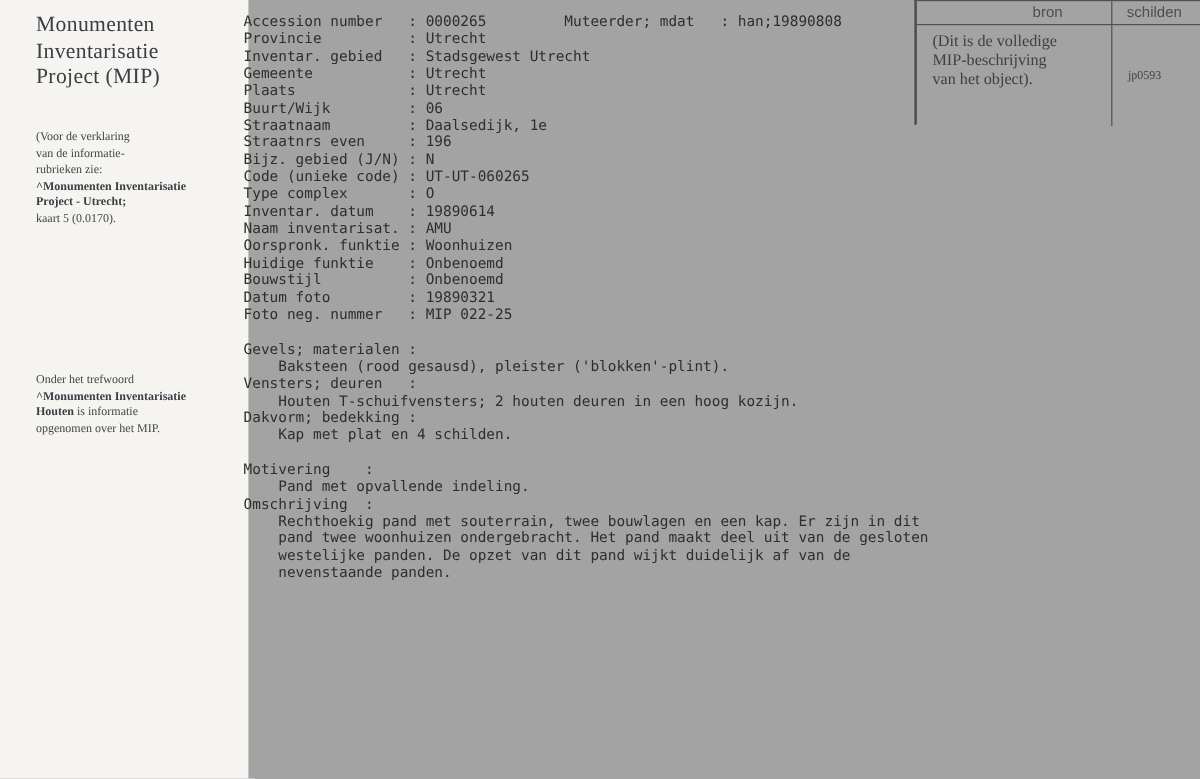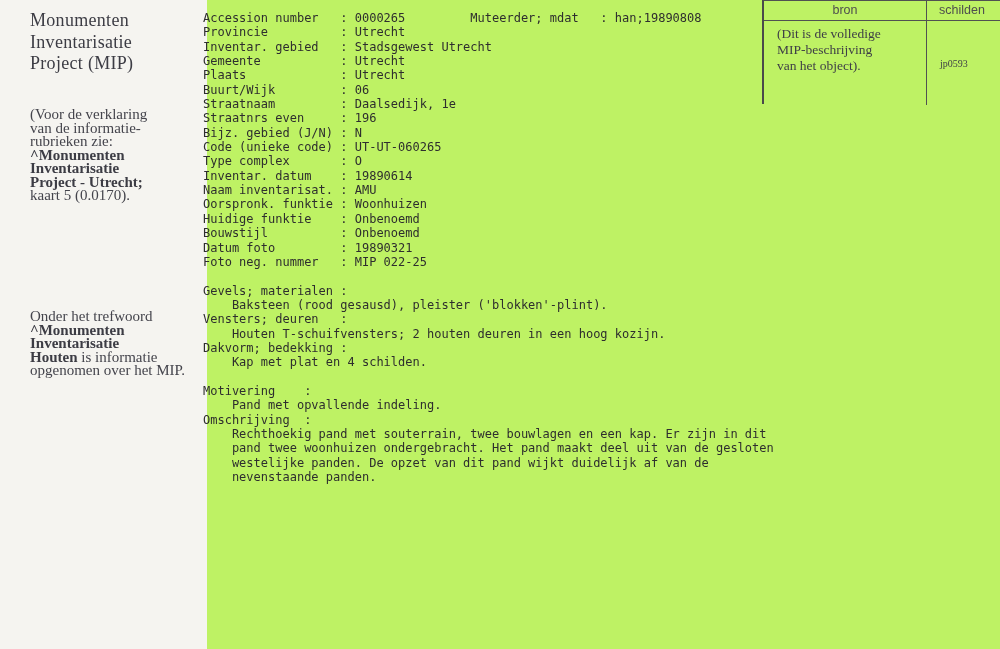--- a/index.html
+++ b/index.html
@@ -1,35 +1,35 @@
 <!DOCTYPE html>
 <html><head>
 <meta charset="utf-8">
 <style>
   html,body{margin:0;padding:0;background:#ffffff;}
   .page{
     position:relative;width:1000px;height:649px;overflow:hidden;
-    background:#bef264;
+    background:#a3a3a3;
     font-family:"Liberation Serif", serif;
     text-decoration:underline;
   }
   
   .sidebar{
     position:absolute;left:0;top:0;width:207px;height:649px;
     background:#f5f4f0;
   }
   .sidebar-title{
     position:absolute;left:30px;top:10px;
     font-family:"Liberation Serif", serif;
     font-size:18px;line-height:21.5px;color:#3c3c44;letter-spacing:.3px;
   }
   .sidebar-note{
     position:absolute;left:30px;
     font-family:"Liberation Serif", serif;
-    font-size:15px;line-height:13.5px;color:#44444c;
+    font-size:10px;line-height:13.5px;color:#44444c;
   }
   .sidebar-note b{color:#3c3c44;}
   .note-1{top:108px;}
   .note-2{top:215px;}
   .note-3{top:310px;}
 
   
   .record{
     position:absolute;left:203px;top:11px;
     font-family:"DejaVu Sans Mono", monospace;
@@ -50,21 +50,21 @@
   }
   .stampbox .divider{
     position:absolute;left:162px;top:0;width:1px;height:104px;
     background:#515151;
   }
   .hdr-label{
     position:absolute;top:2px;
     font-family:"Liberation Sans", sans-serif;
     font-size:12.5px;color:#4e4e4e;
   }
-  .hdr-bron{left:0;width:162px;text-align:center;}
+  .hdr-bron{left:0;width:162px;text-align:center;padding-left:28px;}
   .hdr-verwerkt{left:175px;}
   .bron-note{
     position:absolute;left:13px;top:25px;width:145px;
     font-family:"Liberation Serif", serif;
     font-size:13.5px;line-height:15.8px;color:#3e3e46;
   }
   .verwerkt-value{
     position:absolute;left:176px;top:57px;
     font-family:"Liberation Serif", serif;
     font-size:10px;color:#3e3e46;

